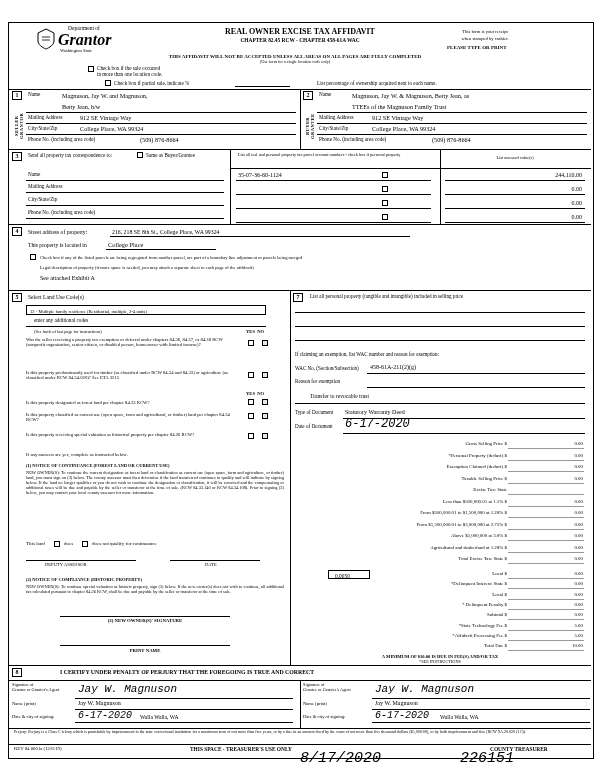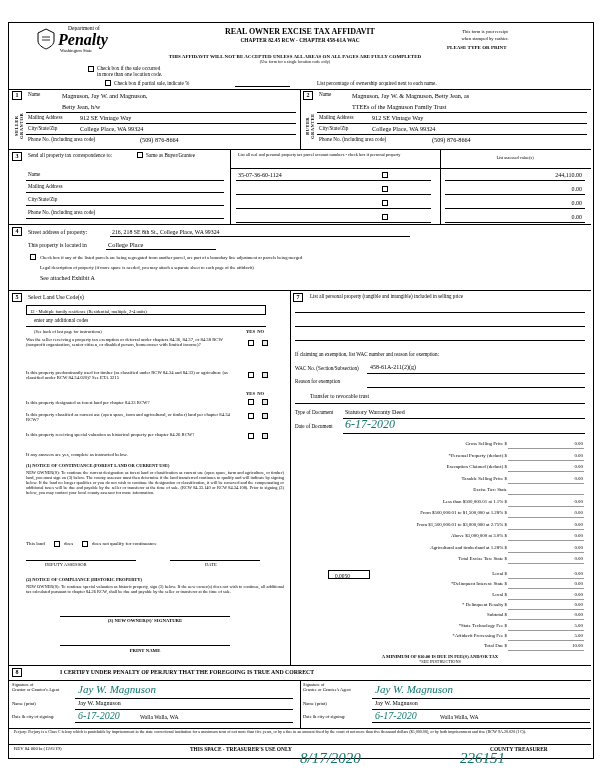--- a/index.html
+++ b/index.html
@@ -7,34 +7,34 @@
   .page{position:relative;width:600px;height:773px;box-sizing:border-box;}
   .frame{position:absolute;left:8px;top:22px;width:584px;height:735px;border:1px solid #000;}
   .t{position:absolute;font-size:5.2px;line-height:1.15;white-space:pre;}
   .tb{font-weight:bold;}
   .ctr{text-align:center;}
   .box{position:absolute;border:1px solid #000;box-sizing:border-box;}
   .hline{position:absolute;background:#000;height:1px;}
   .vline{position:absolute;background:#000;width:1px;}
   .numbox{position:absolute;border:1px solid #000;box-sizing:border-box;font-size:6px;font-weight:bold;text-align:center;background:#fff;}
   .cb{position:absolute;border:1px solid #000;box-sizing:border-box;background:#fff;}
-  .sig{font-family:Liberation Serif, serif;font-style:italic;font-size:11px;color:#0f766e;}
+  .sig{font-family:Liberation Mono, monospace;font-style:italic;font-size:11px;color:#000000;}
   .small{font-size:4.3px;line-height:1.25;}
   .vert{position:absolute;font-size:4.6px;font-weight:bold;letter-spacing:.4px;
         writing-mode:vertical-rl;transform:rotate(180deg);text-align:center;}
   .logo-r{font-family:"Liberation Serif",serif;font-size:16px;font-weight:bold;font-style:italic;}
   .amt{position:absolute;font-size:5.2px;text-align:right;}
 </style>
 </head>
 <body>
 
 <div class="page">
 
   <div class="t" style="left:68px;top:25px;font-size:5.5px;">Department of</div>
-  <div class="logo-r" style="position:absolute;left:58px;top:31px;">Penalty</div>
+  <div class="logo-r" style="position:absolute;left:58px;top:31px;">Grantor</div>
   <div class="t" style="left:60px;top:48px;font-size:4.6px;">Washington State</div>
   <div style="position:absolute;left:37px;top:28px;width:18px;height:22px;">
     <svg width="18" height="22" viewBox="0 0 18 22">
         <path d="M9 1 L17 5 L17 13 C17 18 9 21 9 21 C9 21 1 18 1 13 L1 5 Z" fill="none" stroke="#000" stroke-width="1"></path>
         <path d="M5 9 h8 M5 12 h8" stroke="#000" stroke-width=".8"></path>
       </svg>
   </div>
 
   <div class="t tb ctr" style="left:150px;top:27px;width:300px;font-size:8px;">REAL OWNER EXCISE TAX AFFIDAVIT</div>
   <div class="t tb ctr" style="left:150px;top:37px;width:300px;font-size:5.4px;">CHAPTER 82.45 RCW - CHAPTER 458-61A WAC</div>

